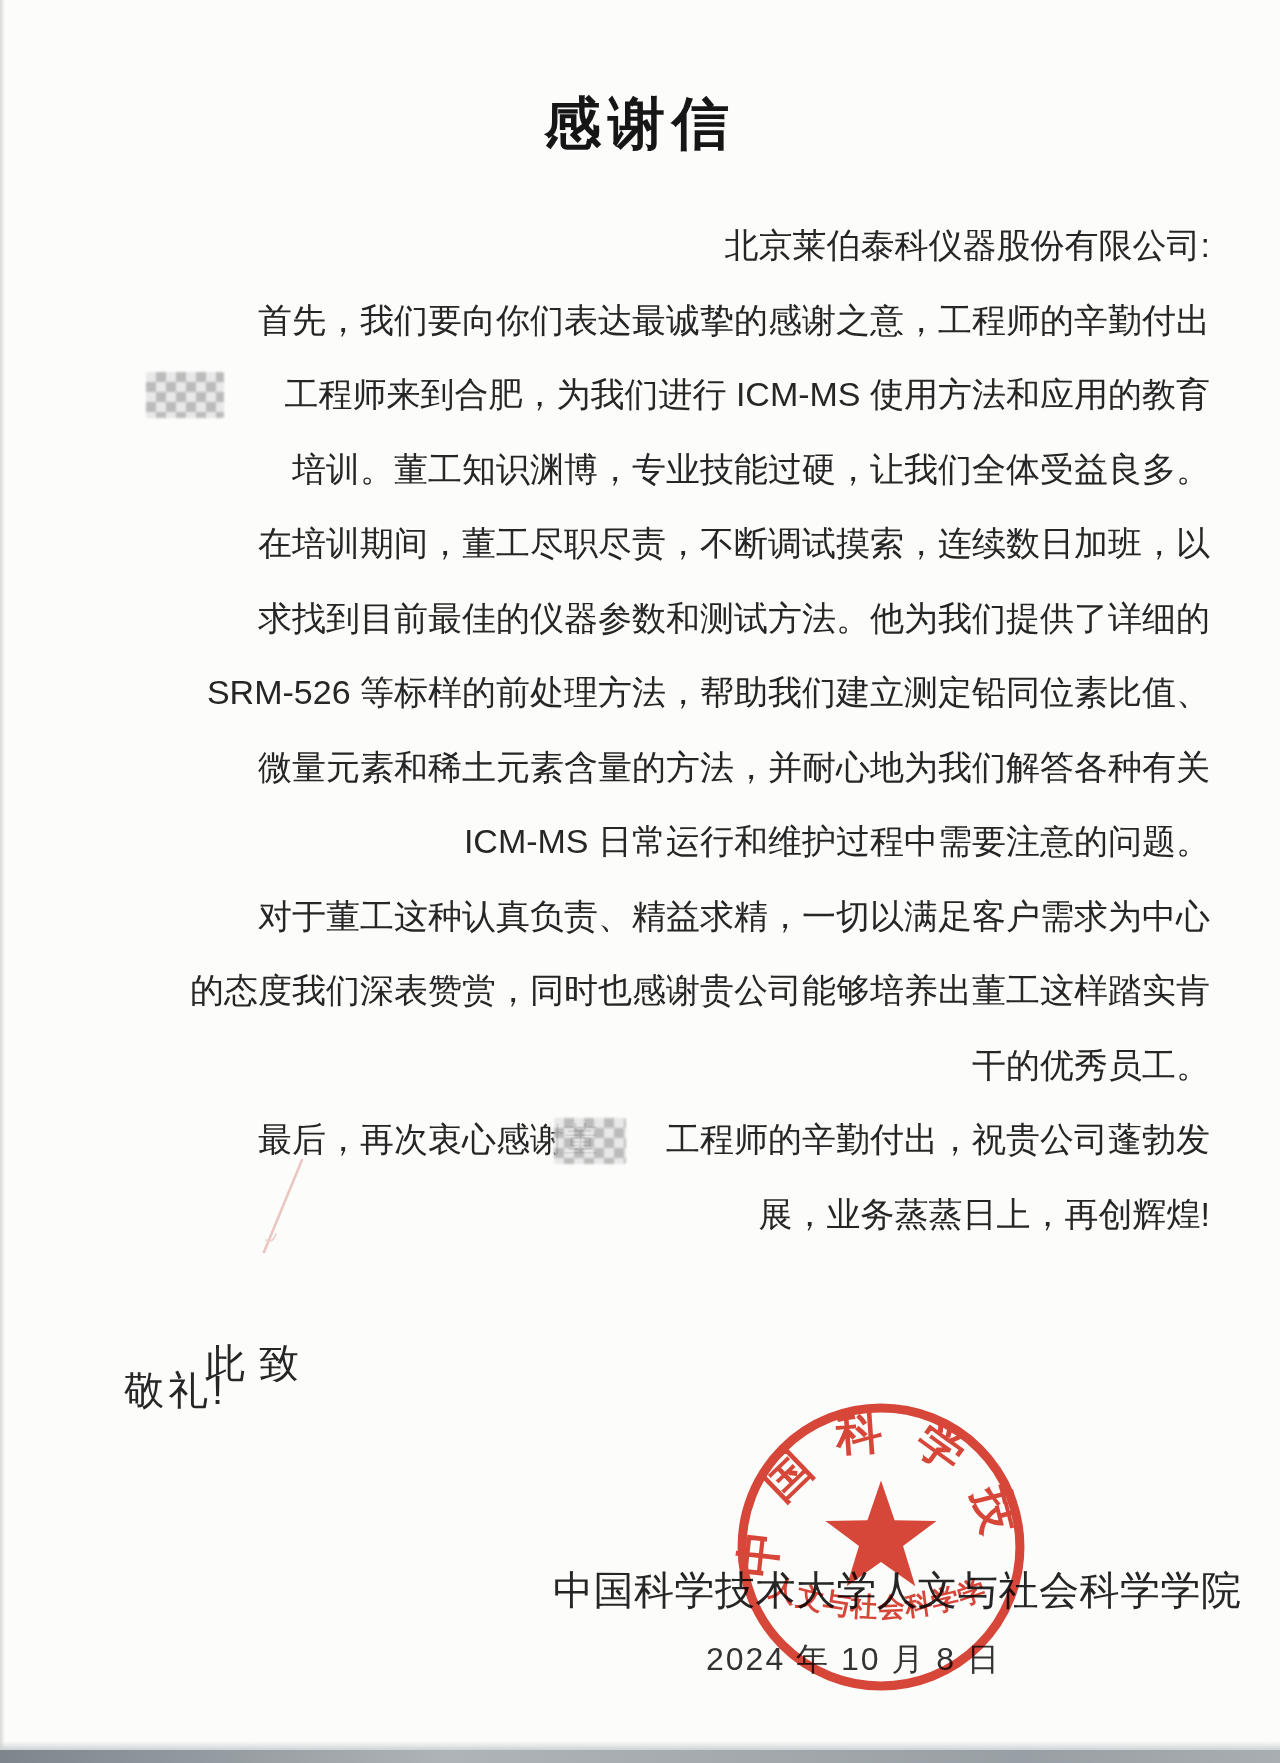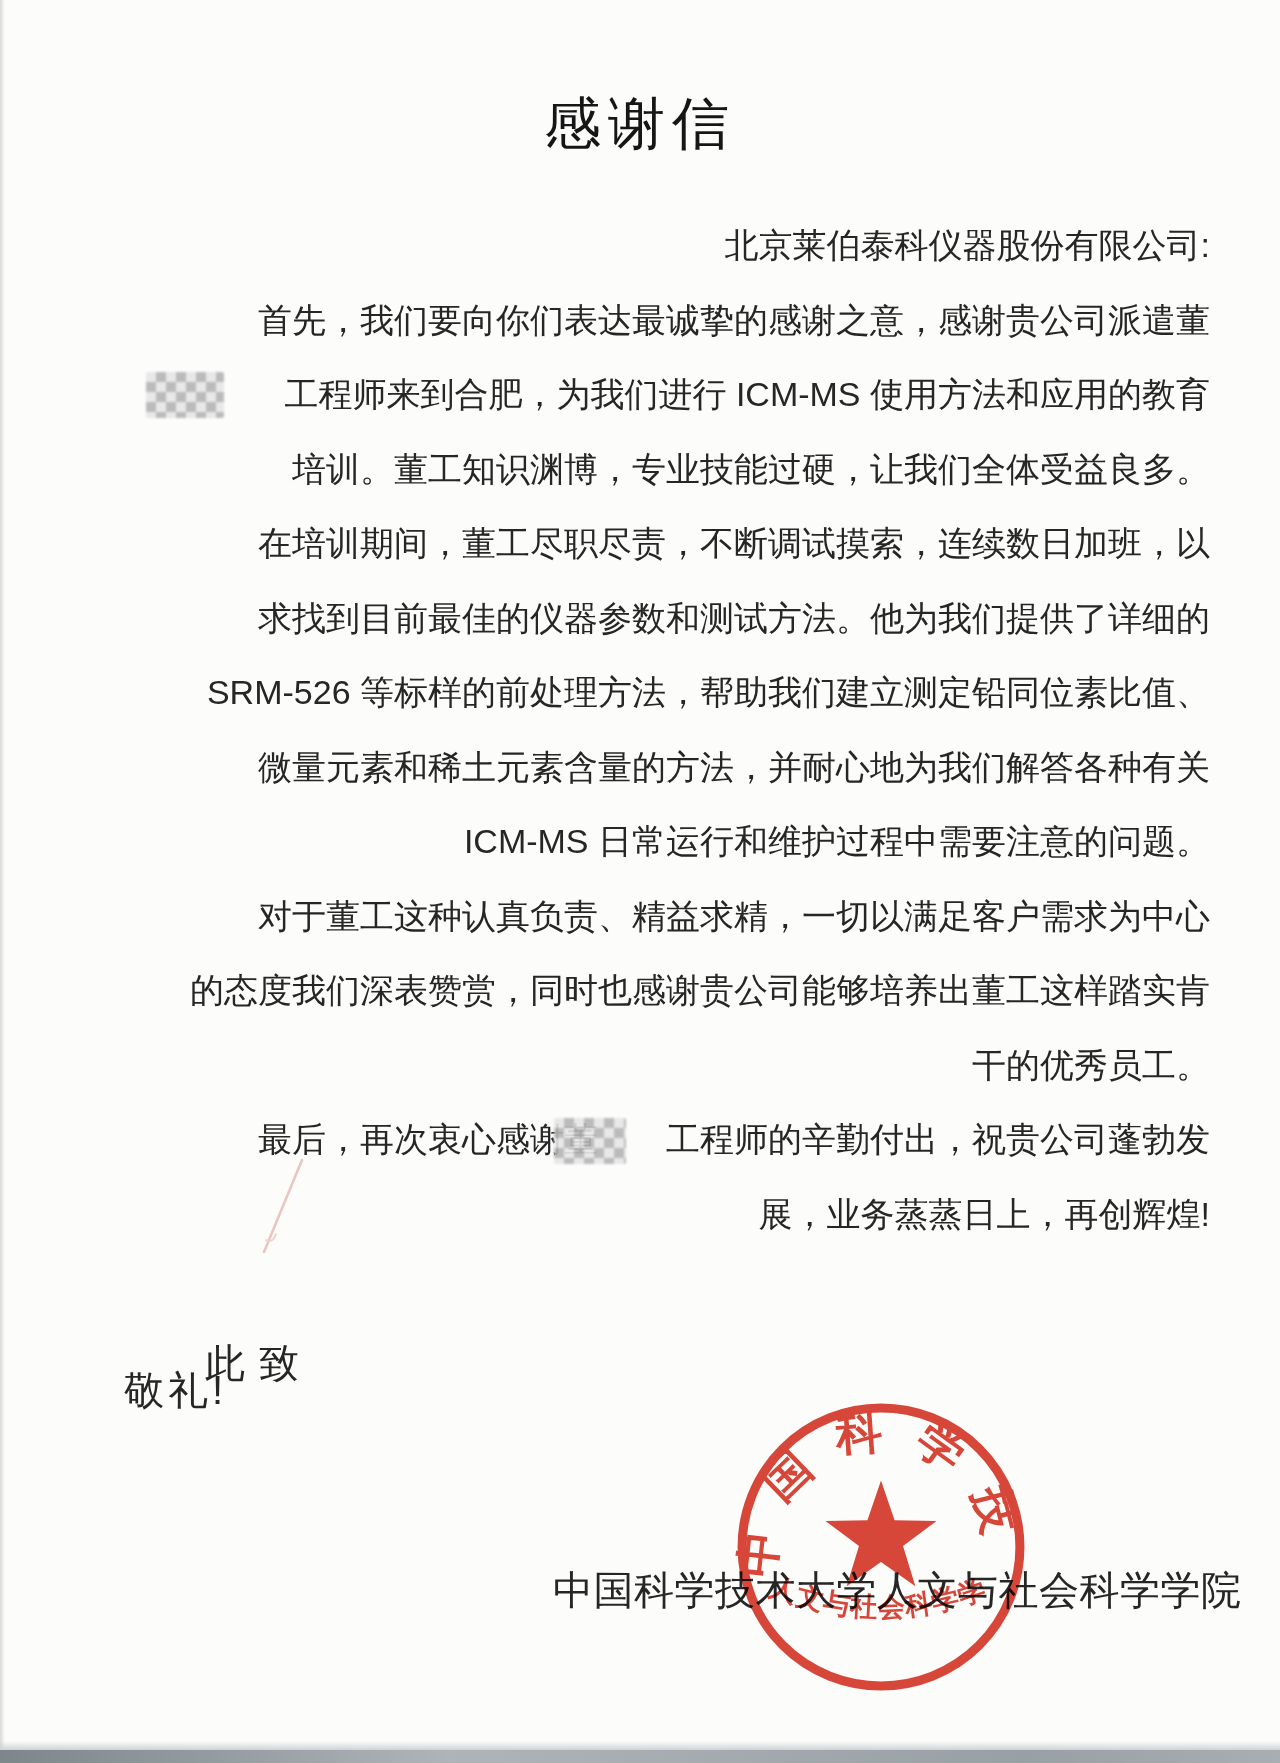--- a/index.html
+++ b/index.html
@@ -8,21 +8,21 @@
     width:1280px;height:1763px;
     background:#fcfcfb;
     overflow:hidden;
     font-family:"Liberation Sans", sans-serif;
     color:#262626;
   }
   .title{
     position:absolute;top:86px;left:0;width:1280px;
     margin:0;text-align:center;
     font-family:"Liberation Serif", serif;
-    font-size:57px;font-weight:normal;letter-spacing:7px;color:#161616;
+    font-size:57px;font-weight:bold;letter-spacing:7px;color:#161616;
   }
   .letter-body{
     position:absolute;left:150px;top:208px;width:1060px;
     font-size:34px;line-height:74.5px;text-align:right;
   }
   .letter-body p{
     margin:0;white-space:pre-line;
     letter-spacing:0px;
   }
   .letter-body p.para{text-indent:2em;}
@@ -64,21 +64,21 @@
 </style>
 </head>
 <body>
 
 <div class="page">
 
   <h1 class="title">感谢信</h1>
 
   <div class="letter-body">
     <p>北京莱伯泰科仪器股份有限公司:</p>
-    <p class="para">首先，我们要向你们表达最诚挚的感谢之意，感谢贵公司派遣董
+    <p class="para">首先，我们要向你们表达最诚挚的感谢之意，工程师的辛勤付出
 　　工程师来到合肥，为我们进行 ICM-MS 使用方法和应用的教育
 培训。董工知识渊博，专业技能过硬，让我们全体受益良多。</p>
     <p class="para">在培训期间，董工尽职尽责，不断调试摸索，连续数日加班，以
 求找到目前最佳的仪器参数和测试方法。他为我们提供了详细的
 SRM-526 等标样的前处理方法，帮助我们建立测定铅同位素比值、
 微量元素和稀土元素含量的方法，并耐心地为我们解答各种有关
 ICM-MS 日常运行和维护过程中需要注意的问题。</p>
     <p class="para">对于董工这种认真负责、精益求精，一切以满足客户需求为中心
 的态度我们深表赞赏，同时也感谢贵公司能够培养出董工这样踏实肯
 干的优秀员工。</p>
@@ -86,20 +86,21 @@
 展，业务蒸蒸日上，再创辉煌!</p>
   </div>
 
   <div class="mosaic mosaic1"></div>
   <div class="mosaic mosaic2"></div>
 
   <div class="abs-text cizhi">此致</div>
   <div class="abs-text jingli">敬礼!</div>
 
   <div class="abs-text signature">中国科学技术大学人文与社会科学学院</div>
+  <div class="abs-text date">2024 年 10 月 8 日</div>
 
   <svg class="penmark" viewBox="0 0 54 104">
     <path d="M46,4 Q28,48 8,96" fill="none" stroke="#dd9a92" stroke-width="2.6" stroke-linecap="round"></path>
     <path d="M10,84 Q16,88 20,78" fill="none" stroke="#e4aca6" stroke-width="1.8" stroke-linecap="round"></path>
   </svg>
 
   <svg class="stamp" viewBox="0 0 300 300">
     <defs>
       <path id="sealArcTop" d="M 49,185 A 105,105 0 1 1 251,185" fill="none"></path>
       <path id="sealArcBottom" d="M 36,196 Q 150,242 264,196" fill="none"></path>

